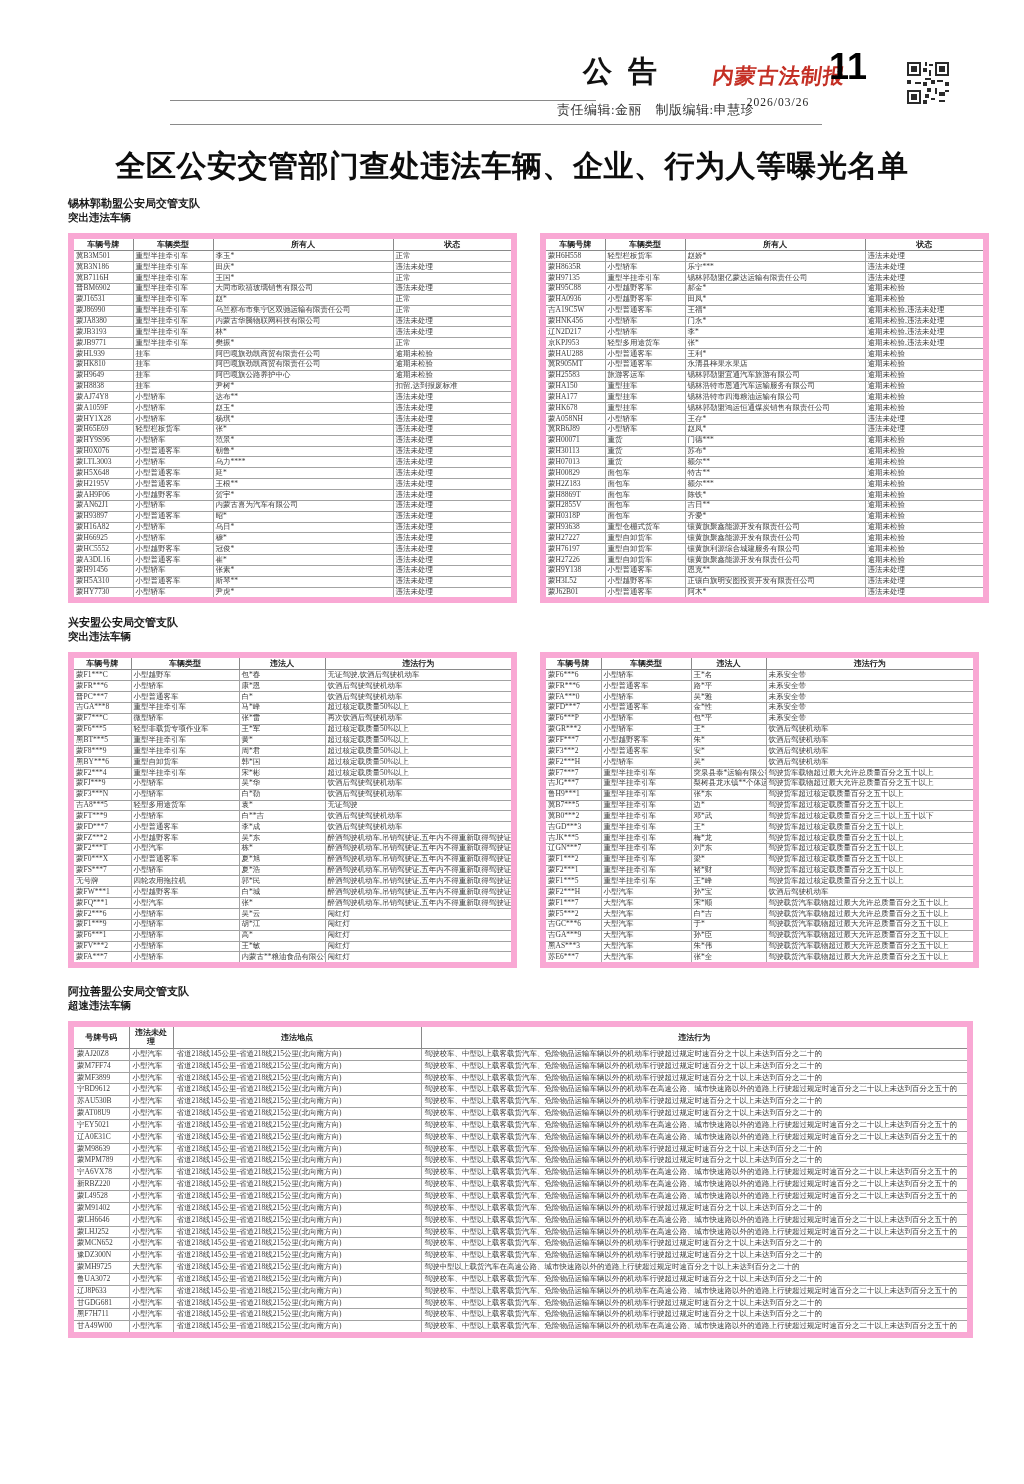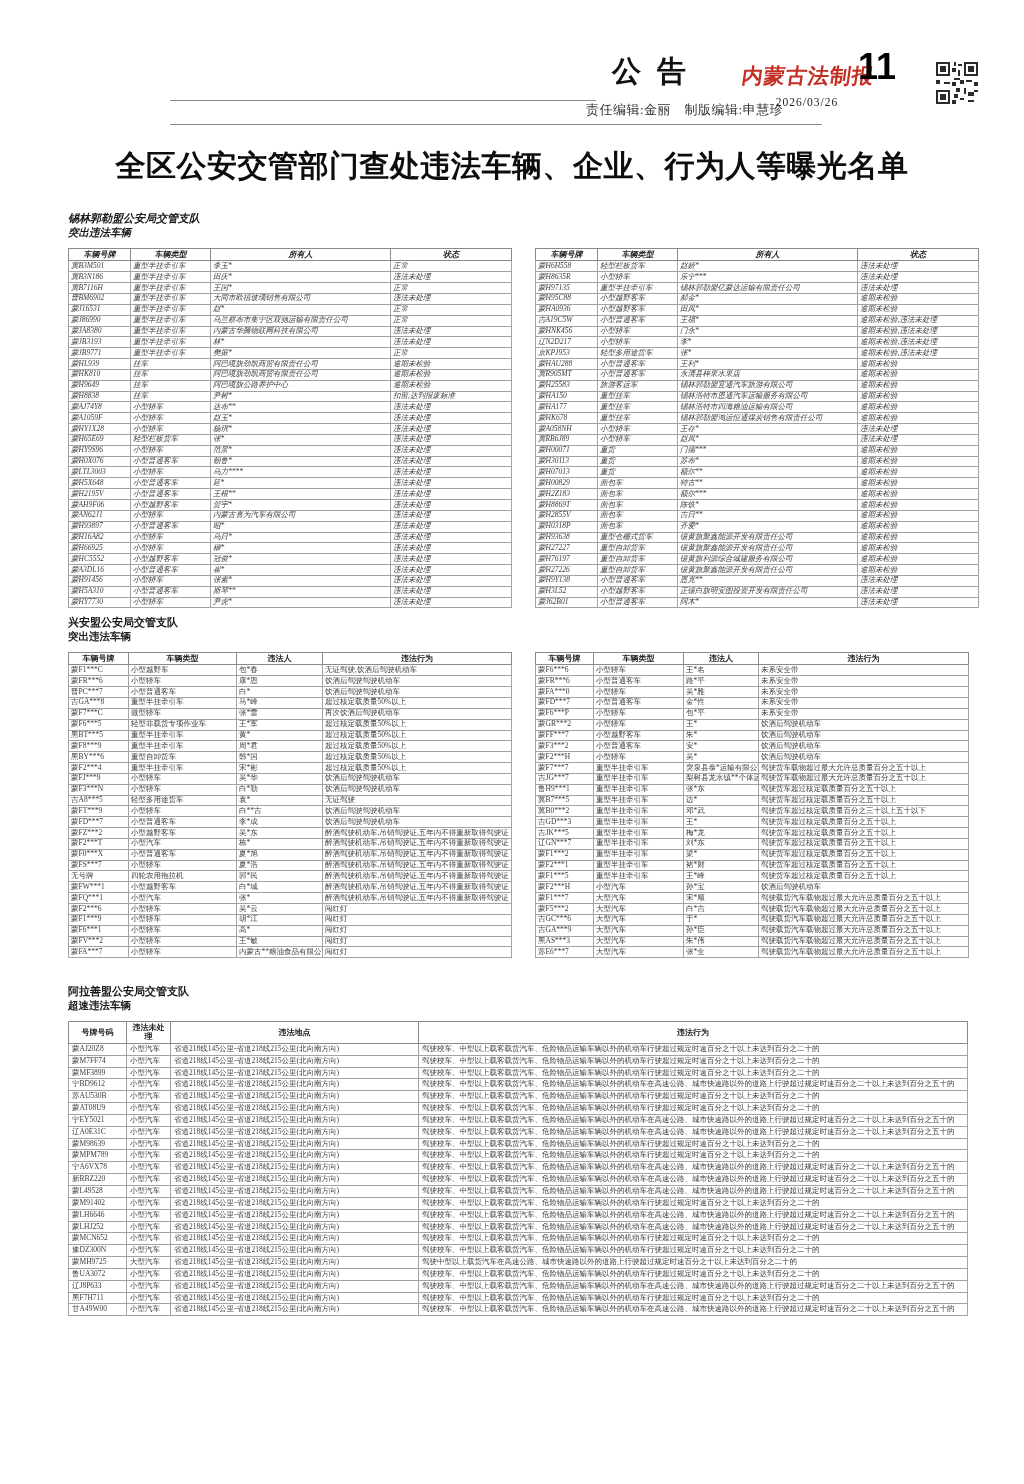--- a/index.html
+++ b/index.html
@@ -3,48 +3,48 @@
 <meta charset="utf-8">
 <style>
   html,body{margin:0;padding:0;}
   body{
     width:1024px;height:1484px;background:#ffffff;
     font-family:"Liberation Serif","DejaVu Serif",serif;color:#222;
   }
   .page{position:relative;width:1024px;height:1484px;overflow:hidden;background:#fff;}
 
   
-  .masthead{position:absolute;top:52px;left:100px;width:884px;height:84px;}
+  .masthead{position:absolute;top:52px;left:71px;width:884px;height:84px;}
   .gonggao{position:absolute;left:512px;top:0;font-size:29px;font-weight:bold;letter-spacing:16px;color:#111;}
   .editors{position:absolute;left:486px;top:49px;font-size:13px;color:#333;letter-spacing:0.5px;white-space:nowrap;}
   .logo{position:absolute;left:642px;top:10px;width:130px;text-align:center;font-size:21px;font-weight:bold;
         color:#c42f24;transform:skewX(-8deg);letter-spacing:1px;white-space:nowrap;}
   .date{position:absolute;left:642px;top:44px;width:130px;text-align:center;font-size:11.5px;color:#222;letter-spacing:1px;}
   .pagenum{position:absolute;left:758px;top:-6px;font-size:36px;font-weight:bold;
            font-family:"Liberation Sans","DejaVu Sans",sans-serif;color:#000000;}
   .qr{position:absolute;left:836px;top:10px;}
   .rule-a{position:absolute;left:170px;top:100px;width:426px;height:1px;background:#8a8a8a;}
   .rule-b{position:absolute;left:170px;top:124px;width:652px;height:1px;background:#8a8a8a;}
 
   
   .headline{position:absolute;top:146px;left:62px;width:900px;margin:0;text-align:center;
             font-size:30px;font-weight:bold;letter-spacing:0.5px;color:#0d0d0d;font-family:Liberation Serif, serif;}
 
   
   .section{position:absolute;left:68px;width:899px;}
-  .s1{top:211px;font-style:italic;}
+  .s1{top:196px;}
   .s2{top:615px;}
   .s3{top:984px;}
   .sec-title{font-size:11px;font-weight:bold;color:#1a1a1a;
              font-family:"Liberation Sans","DejaVu Sans",sans-serif;}
   .sec-sub{font-size:10.5px;font-weight:bold;color:#1a1a1a;
            font-family:"Liberation Sans","DejaVu Sans",sans-serif;}
   .tables{display:flex;gap:23px;margin-top:8px;align-items:flex-start;}
 
-  table.t{border-collapse:collapse;table-layout:fixed;font-size:7.5px;line-height:1.18;border:1px solid #f9a8d4;}
+  table.t{border-collapse:collapse;table-layout:fixed;font-size:7.5px;line-height:1.18;border:6px solid #f9a8d4;}
   .t th{font-size:8px;font-weight:bold;text-align:center;padding:1px 2px;border:1px solid #8a8a8a;color:#222;}
   .t td{padding:0.5px 2px;border:1px solid #a3a3a3;white-space:nowrap;overflow:hidden;color:#3b3b3b;text-align:left;}
 
   .tA{width:443px;}
   .tB{width:433px;}
   
   .s1c .c1{width:62px}.s1c .c2{width:80px}.s1c .c3{width:180px}.s1c .c4{width:121px}
   
   .s2l .c1{width:60px}.s2l .c2{width:108px}.s2l .c3{width:86px}.s2l .c4{width:189px}
   .s2r .c1{width:58px}.s2r .c2{width:90px}.s2r .c3{width:75px}.s2r .c4{width:210px}
@@ -1042,20 +1042,26 @@
               <td>省道218线145公里-省道218线215公里(北向南方向)</td>
               <td>驾驶校车、中型以上载客载货汽车、危险物品运输车辆以外的机动车行驶超过规定时速百分之十以上未达到百分之二十的</td>
             </tr>
             <tr>
               <td>辽J8P633</td>
               <td>小型汽车</td>
               <td>省道218线145公里-省道218线215公里(北向南方向)</td>
               <td>驾驶校车、中型以上载客载货汽车、危险物品运输车辆以外的机动车在高速公路、城市快速路以外的道路上行驶超过规定时速百分之二十以上未达到百分之五十的</td>
             </tr>
             <tr>
+              <td>甘GDG681</td>
+              <td>小型汽车</td>
+              <td>省道218线145公里-省道218线215公里(北向南方向)</td>
+              <td>驾驶校车、中型以上载客载货汽车、危险物品运输车辆以外的机动车行驶超过规定时速百分之十以上未达到百分之二十的</td>
+            </tr>
+            <tr>
               <td>黑F7H711</td>
               <td>小型汽车</td>
               <td>省道218线145公里-省道218线215公里(北向南方向)</td>
               <td>驾驶校车、中型以上载客载货汽车、危险物品运输车辆以外的机动车行驶超过规定时速百分之十以上未达到百分之二十的</td>
             </tr>
             <tr>
               <td>甘A49W00</td>
               <td>小型汽车</td>
               <td>省道218线145公里-省道218线215公里(北向南方向)</td>
               <td>驾驶校车、中型以上载客载货汽车、危险物品运输车辆以外的机动车在高速公路、城市快速路以外的道路上行驶超过规定时速百分之二十以上未达到百分之五十的</td>

